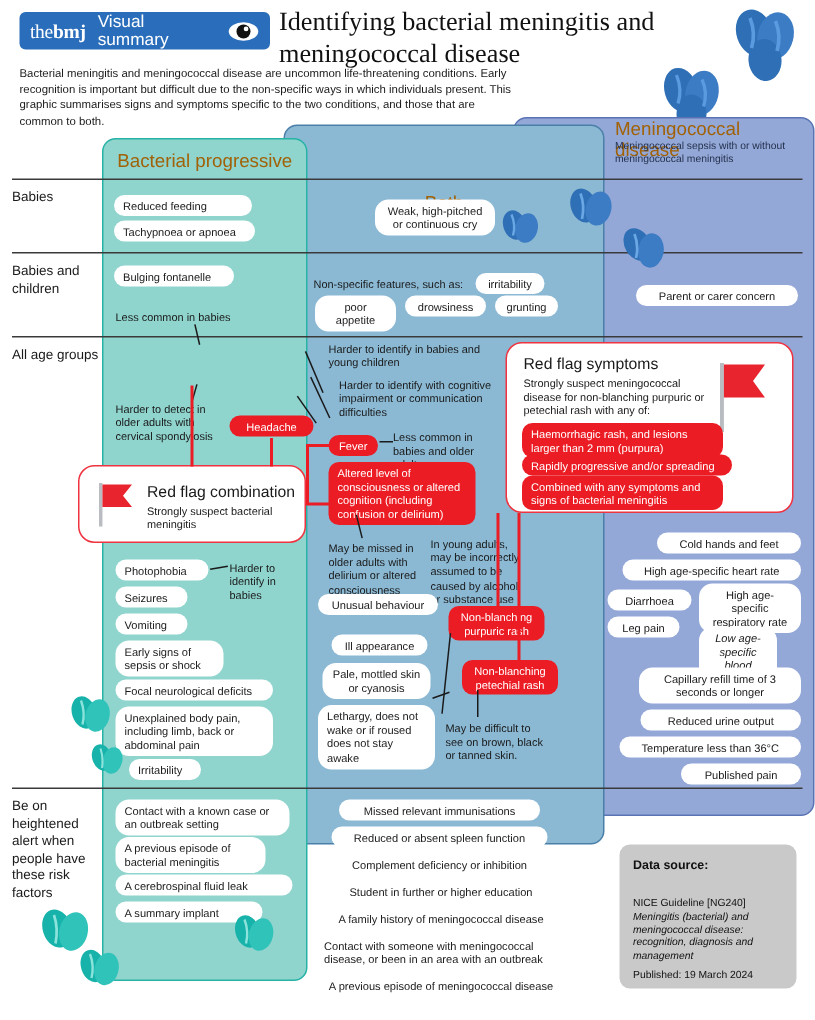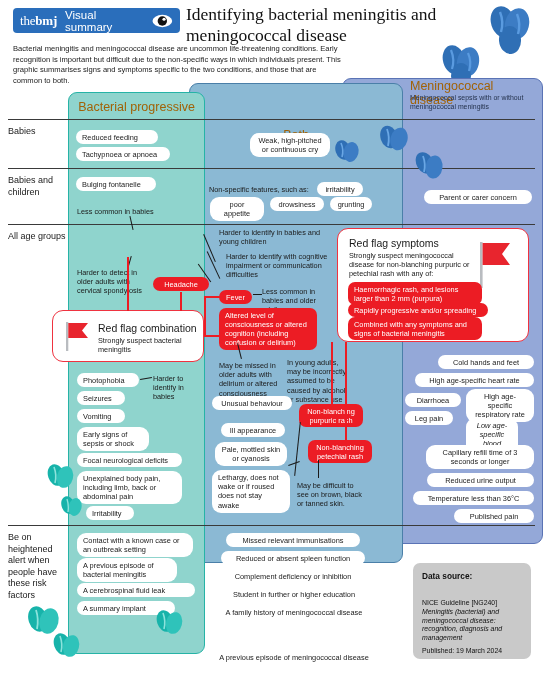--- a/index.html
+++ b/index.html
@@ -177,21 +177,21 @@
   <div class="row-div" style="top:119px;"></div>
   <div class="row-div" style="top:168px;"></div>
   <div class="row-div" style="top:224px;"></div>
   <div class="row-div" style="top:525px;"></div>
 
   <div class="row-label" style="top:126px;">Babies</div>
   <div class="row-label" style="top:175px;">Babies and children</div>
   <div class="row-label" style="top:231px;">All age groups</div>
   <div class="row-label" style="top:532px;">Be on heightened alert when people have these risk factors</div>
 
-  <div class="pill left" style="left:76px; top:130px; width:82px;">Reduced feeding</div>
+  <div class="pill left" style="left:76px; top:130px; width:92px;">Reduced feeding</div>
   <div class="pill left" style="left:76px; top:147px; width:94px;">Tachypnoea or apnoea</div>
   <div class="pill" style="left:250px; top:133px; width:80px;">Weak, high-pitched or continuous cry</div>
 
   <svg class="bact" style="left:333px; top:138px; width:28px; height:28px;" viewBox="0 0 28 28">
     <ellipse cx="10" cy="12" rx="7.5" ry="10" fill="#2f6fb5" transform="rotate(-18 10 12)"></ellipse>
     <ellipse cx="18" cy="14" rx="7.5" ry="10" fill="#3c7cc4" transform="rotate(14 18 14)"></ellipse>
     <path d="M8 5 Q11 12 9 19" stroke="#6aa7e5" stroke-width="1.6" fill="none"></path>
   </svg>
   <svg class="bact" style="left:378px; top:124px; width:32px; height:32px;" viewBox="0 0 32 32">
     <ellipse cx="11" cy="13" rx="8.5" ry="11.5" fill="#2f6fb5" transform="rotate(-18 11 13)"></ellipse>
@@ -312,20 +312,21 @@
   <div class="pill left" style="left:77px; top:533px; width:116px;">Contact with a known case or an outbreak setting</div>
   <div class="pill left" style="left:77px; top:558px; width:100px;">A previous episode of bacterial meningitis</div>
   <div class="pill left" style="left:77px; top:583px; width:118px;">A cerebrospinal fluid leak</div>
   <div class="pill left" style="left:77px; top:601px; width:98px;">A summary implant</div>
 
   <div class="pill" style="left:226px; top:533px; width:134px;">Missed relevant immunisations</div>
   <div class="pill" style="left:221px; top:551px; width:144px;">Reduced or absent spleen function</div>
   <div class="pill" style="left:219px; top:569px; width:148px;">Complement deficiency or inhibition</div>
   <div class="pill" style="left:218px; top:587px; width:152px;">Student in further or higher education</div>
   <div class="pill" style="left:212px; top:605px; width:164px;">A family history of meningococcal disease</div>
+  <div class="pill left" style="left:210px; top:623px; width:168px;">Contact with someone with meningococcal disease, or been in an area with an outbreak</div>
   <div class="pill" style="left:205px; top:650px; width:178px;">A previous episode of meningococcal disease</div>
 
   <svg class="bact" style="left:26px; top:604px; width:36px; height:36px;" viewBox="0 0 36 36">
     <ellipse cx="12" cy="15" rx="9.5" ry="13" fill="#17b3aa" transform="rotate(-18 12 15)"></ellipse>
     <ellipse cx="23" cy="17" rx="9.5" ry="13" fill="#2fc3ba" transform="rotate(14 23 17)"></ellipse>
     <path d="M10 6 Q13 15 11 25" stroke="#8ce3dc" stroke-width="1.8" fill="none"></path>
   </svg>
   <svg class="bact" style="left:52px; top:631px; width:30px; height:30px;" viewBox="0 0 30 30">
     <ellipse cx="10" cy="13" rx="8" ry="11" fill="#17b3aa" transform="rotate(-18 10 13)"></ellipse>
     <ellipse cx="19" cy="15" rx="8" ry="11" fill="#2fc3ba" transform="rotate(14 19 15)"></ellipse>

